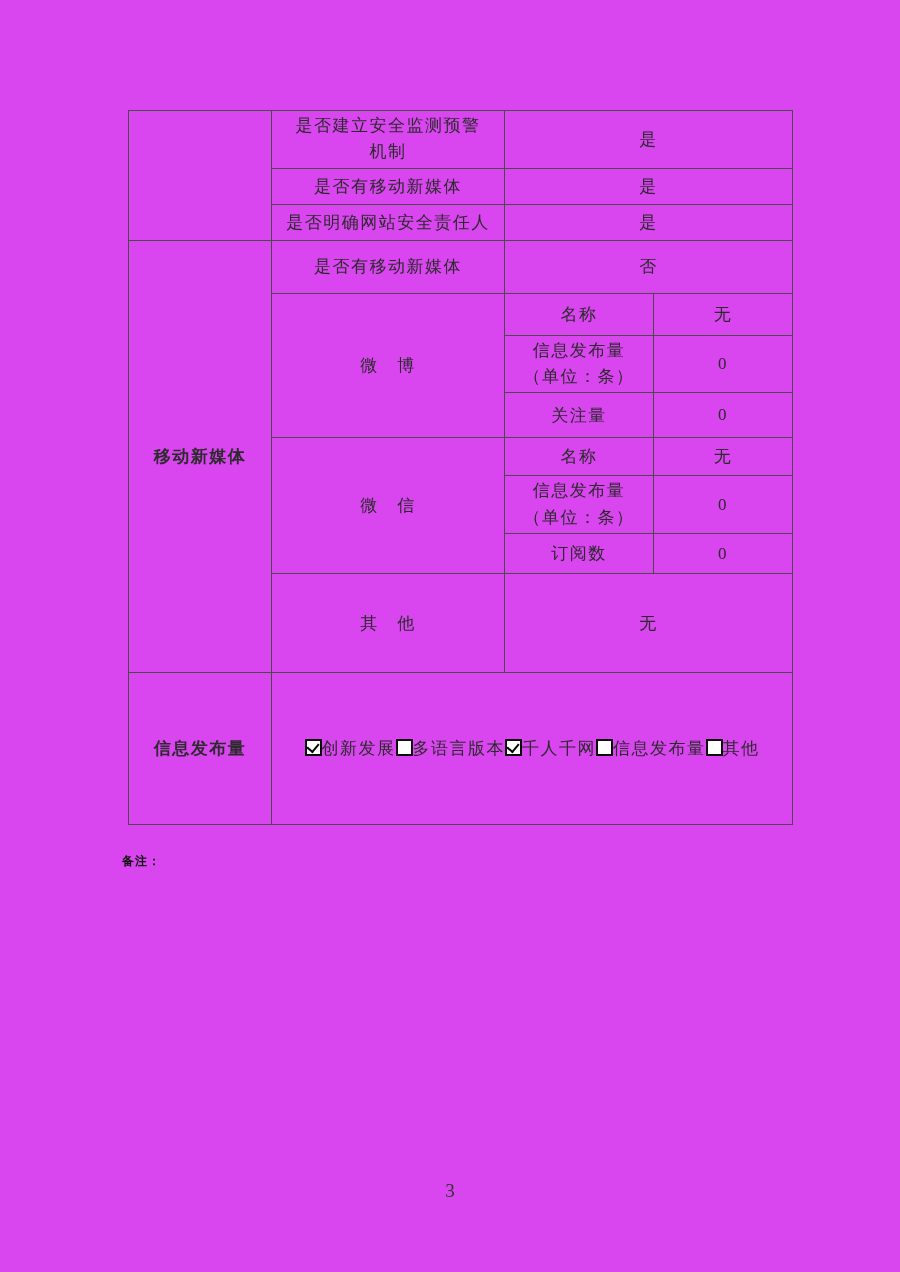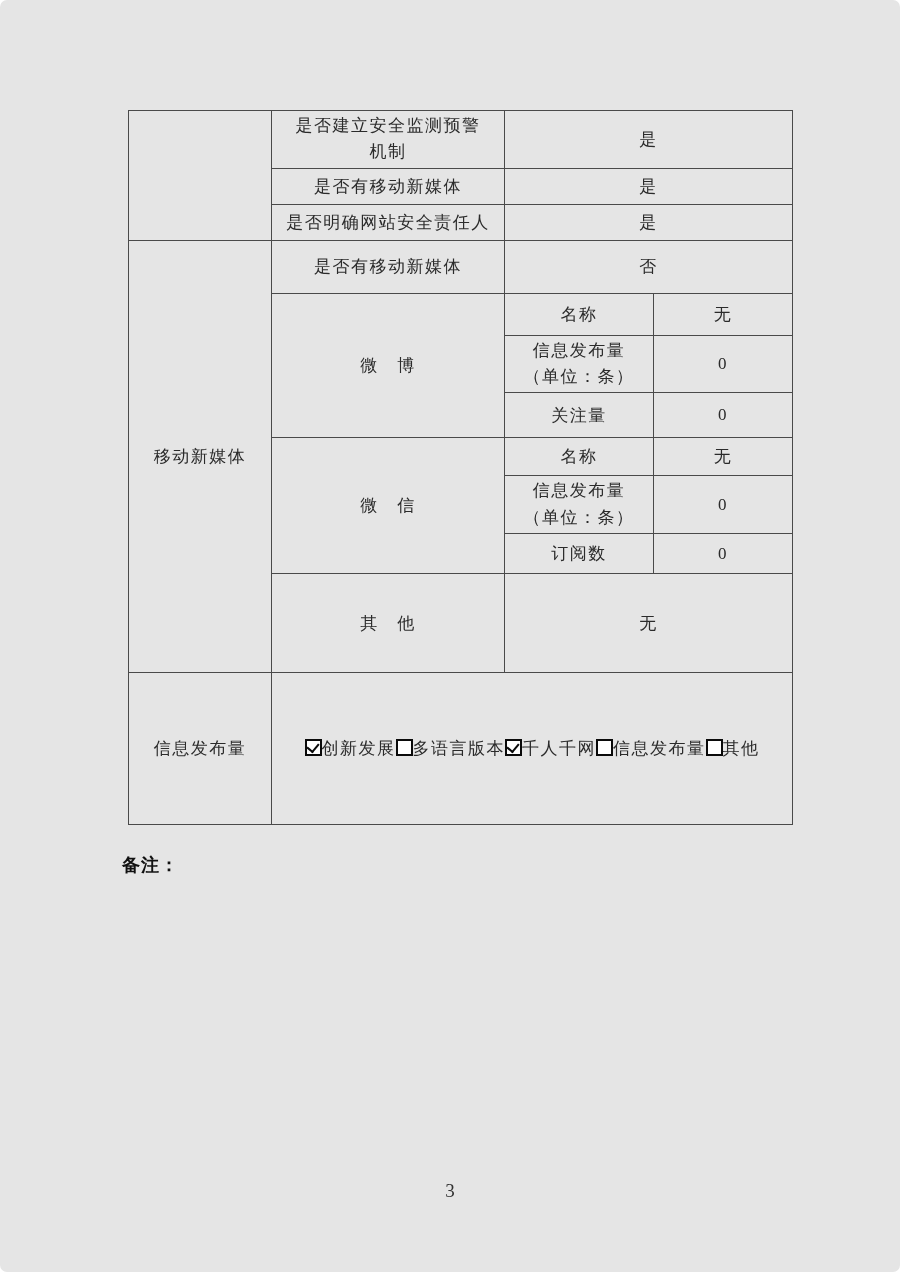--- a/index.html
+++ b/index.html
@@ -1,41 +1,40 @@
 <!DOCTYPE html>
 <html><head>
 <meta charset="utf-8">
 <style>
   html,body{margin:0;padding:0;background:#ffffff;}
   .page{
     position:relative;
     width:900px;height:1272px;
-    background:#e5e5e5;
+    background:#d946ef;
     font-family:"Liberation Serif","DejaVu Serif",serif;
     color:#2b2b2b;
     overflow:hidden;
-    border-radius:7px;
   }
   table.report{
     position:absolute;left:128px;top:110px;
     width:664px;
     border-collapse:collapse;
     table-layout:fixed;
   }
   table.report td{
     border:1px solid #4a4a4a;
     text-align:center;
     vertical-align:middle;
     font-size:17px;
     letter-spacing:1.5px;
     padding:2px 4px;
     color:#2b2b2b;
   }
   td.prewrap{white-space:pre-line;line-height:1.55;}
-  td.section-title{letter-spacing:2px;}
+  td.section-title{letter-spacing:2px;font-weight:bold;}
   td.value{letter-spacing:1px;}
   td.num{font-size:17px;letter-spacing:0;}
   td.innovation-cell{
     text-align:center;
     white-space:nowrap;
     letter-spacing:0.5px;
     font-size:17px;
     padding-left:18px;
   }
   .opt{display:inline-block;white-space:nowrap;}
@@ -52,21 +51,21 @@
     position:absolute;
     left:2px;top:0px;
     width:6px;height:9px;
     border-right:2.5px solid #0a0a0a;
     border-bottom:2.5px solid #0a0a0a;
     transform:rotate(40deg);
   }
   .notes{
     position:absolute;
     left:122px;top:853px;
-    font-size:18px;
+    font-size:12px;
     font-weight:bold;
     letter-spacing:1px;
     color:#111;
   }
   .page-number{
     position:absolute;
     left:0;top:1180px;
     width:100%;
     text-align:center;
     font-size:19px;

